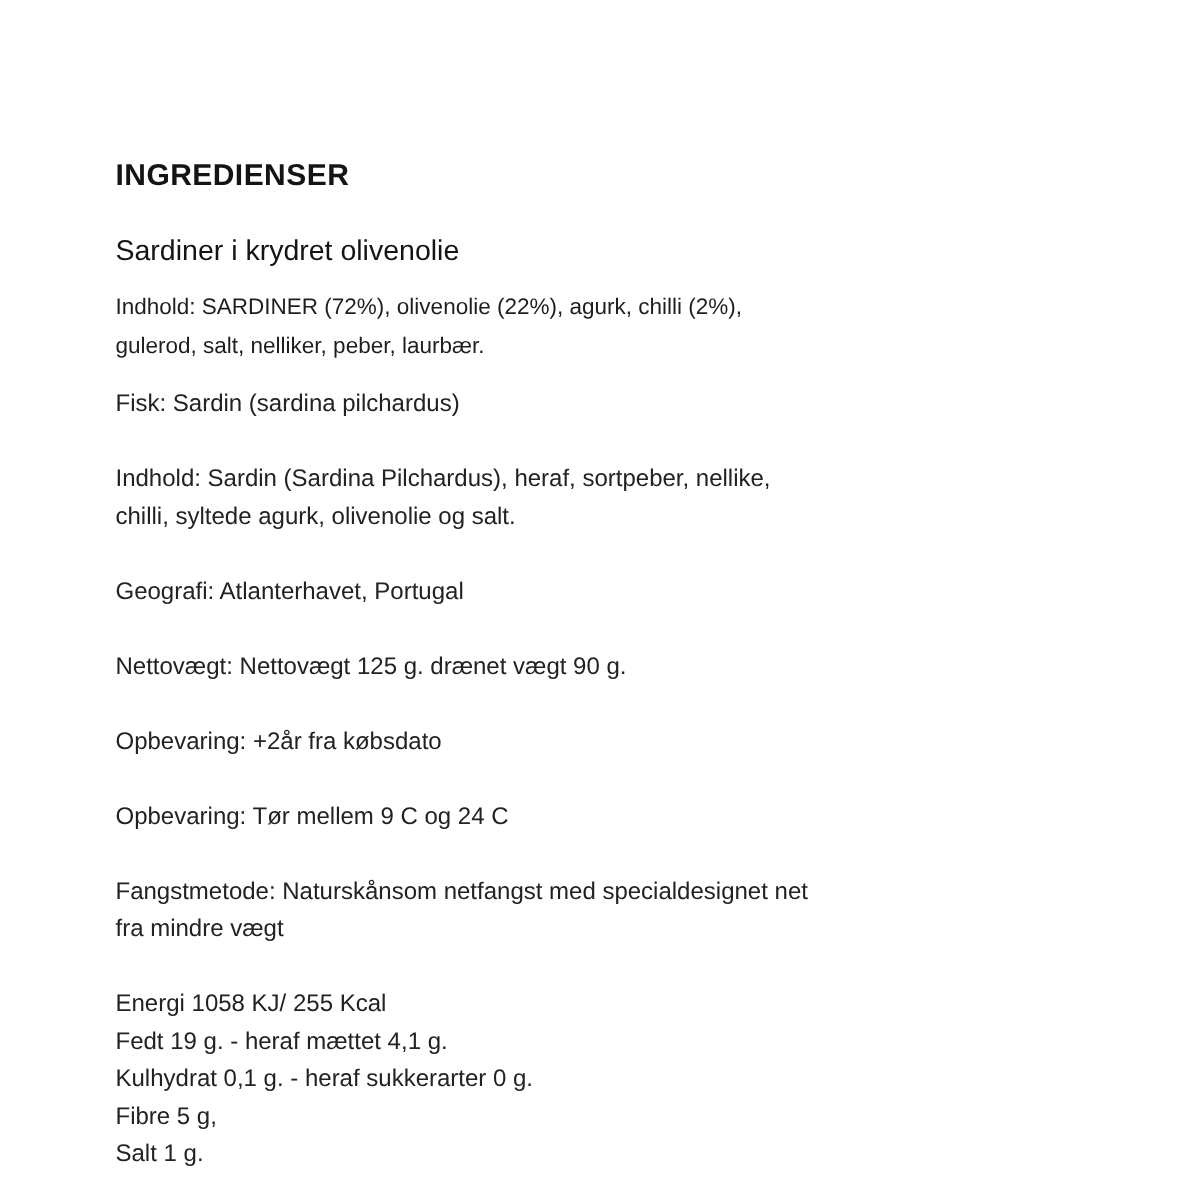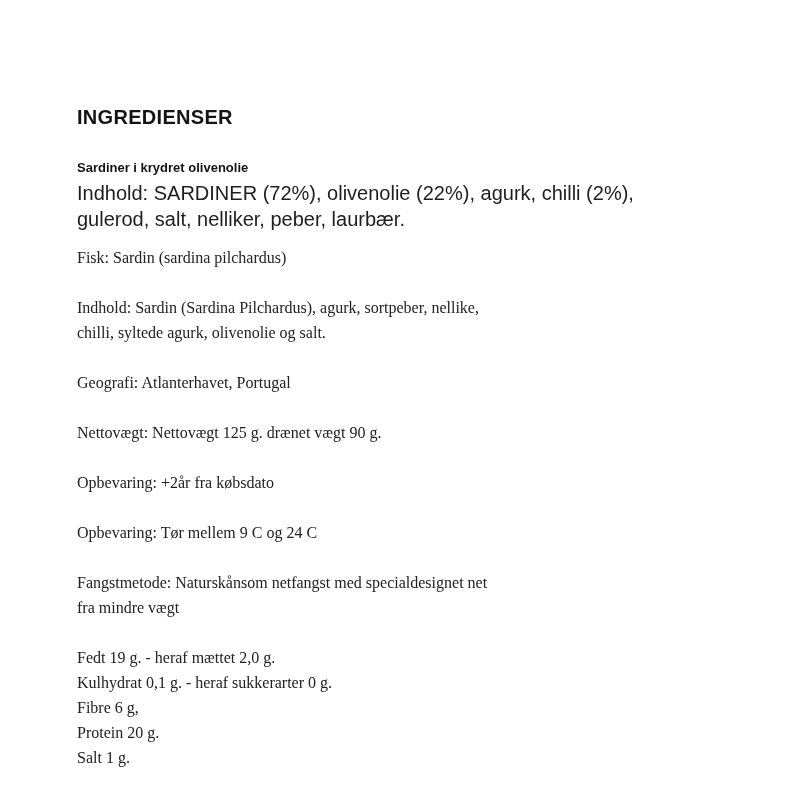--- a/index.html
+++ b/index.html
@@ -24,38 +24,37 @@
   }
   .main-heading {
     margin: 0;
     font-size: 20px;
     line-height: 20px;
     font-weight: 700;
     letter-spacing: 0.3px;
     color: #141414;
   }
   .product-title {
-    margin: 28px 0 0 0;
-    font-size: 13px;
+    margin: 28px 0 12px 0;
+    font-size: 19px;
     line-height: 25px;
-    font-weight: 700;
+    font-weight: 400;
     color: #141414;
   }
   .intro {
     margin: 0 0 13px 0;
-    font-size: 20px;
+    font-size: 15px;
     line-height: 26px;
     color: #1e1e1e;
   }
   .detail, .nutrition {
     margin: 0 0 25px 0;
     font-size: 16px;
     line-height: 25px;
     color: #222222;
-    font-family: Liberation Serif, serif;
   }
   .line {
     display: block;
     white-space: nowrap;
   }
 </style>
 </head>
 <body>
 
 <div class="content">
@@ -67,21 +66,21 @@
   <p class="intro">
     <span class="line">Indhold: SARDINER (72%), olivenolie (22%), agurk, chilli (2%),</span>
     <span class="line">gulerod, salt, nelliker, peber, laurbær.</span>
   </p>
 
   <p class="detail">
     <span class="line">Fisk: Sardin (sardina pilchardus)</span>
   </p>
 
   <p class="detail">
-    <span class="line">Indhold: Sardin (Sardina Pilchardus), agurk, sortpeber, nellike,</span>
+    <span class="line">Indhold: Sardin (Sardina Pilchardus), heraf, sortpeber, nellike,</span>
     <span class="line">chilli, syltede agurk, olivenolie og salt.</span>
   </p>
 
   <p class="detail">
     <span class="line">Geografi: Atlanterhavet, Portugal</span>
   </p>
 
   <p class="detail">
     <span class="line">Nettovægt: Nettovægt 125 g. drænet vægt 90 g.</span>
   </p>
@@ -93,20 +92,20 @@
   <p class="detail">
     <span class="line">Opbevaring: Tør mellem 9 C og 24 C</span>
   </p>
 
   <p class="detail">
     <span class="line">Fangstmetode: Naturskånsom netfangst med specialdesignet net</span>
     <span class="line">fra mindre vægt</span>
   </p>
 
   <p class="nutrition">
-    <span class="line">Fedt 19 g. - heraf mættet 2,0 g.</span>
+    <span class="line">Energi 1058 KJ/ 255 Kcal</span>
+    <span class="line">Fedt 19 g. - heraf mættet 4,1 g.</span>
     <span class="line">Kulhydrat 0,1 g. - heraf sukkerarter 0 g.</span>
-    <span class="line">Fibre 6 g,</span>
-    <span class="line">Protein 20 g.</span>
+    <span class="line">Fibre 5 g,</span>
     <span class="line">Salt 1 g.</span>
   </p>
 
 </div>
 
 </body></html>

